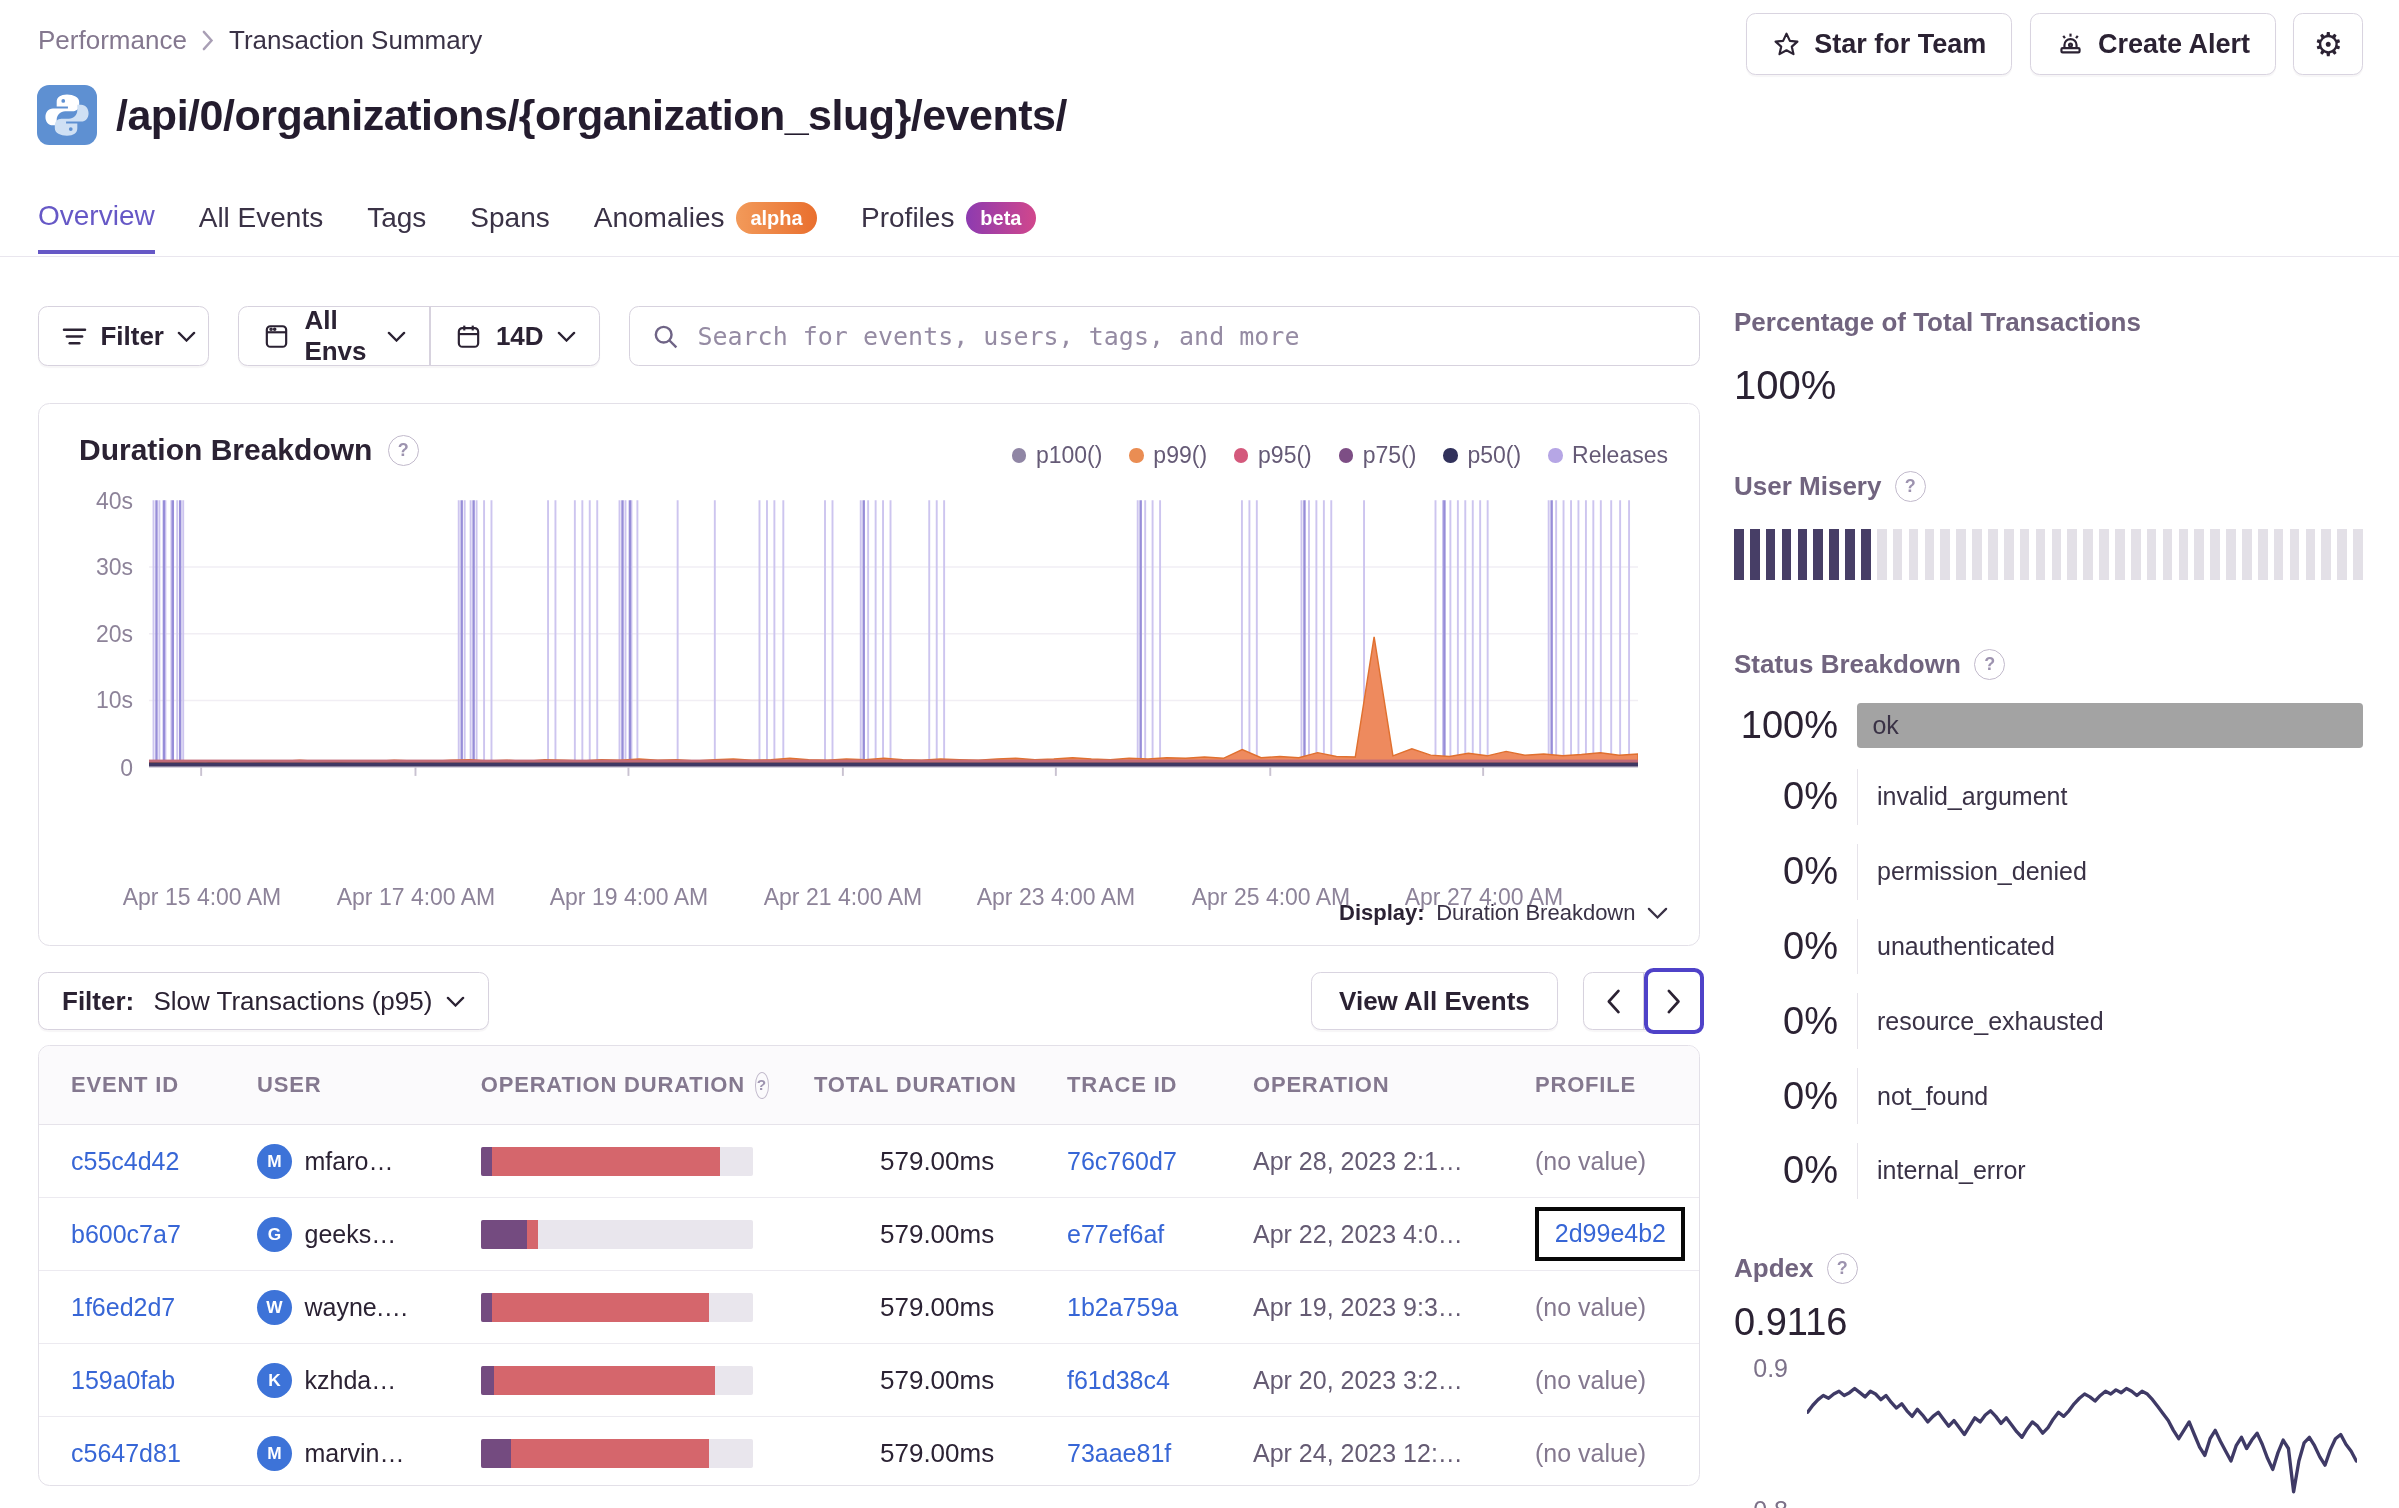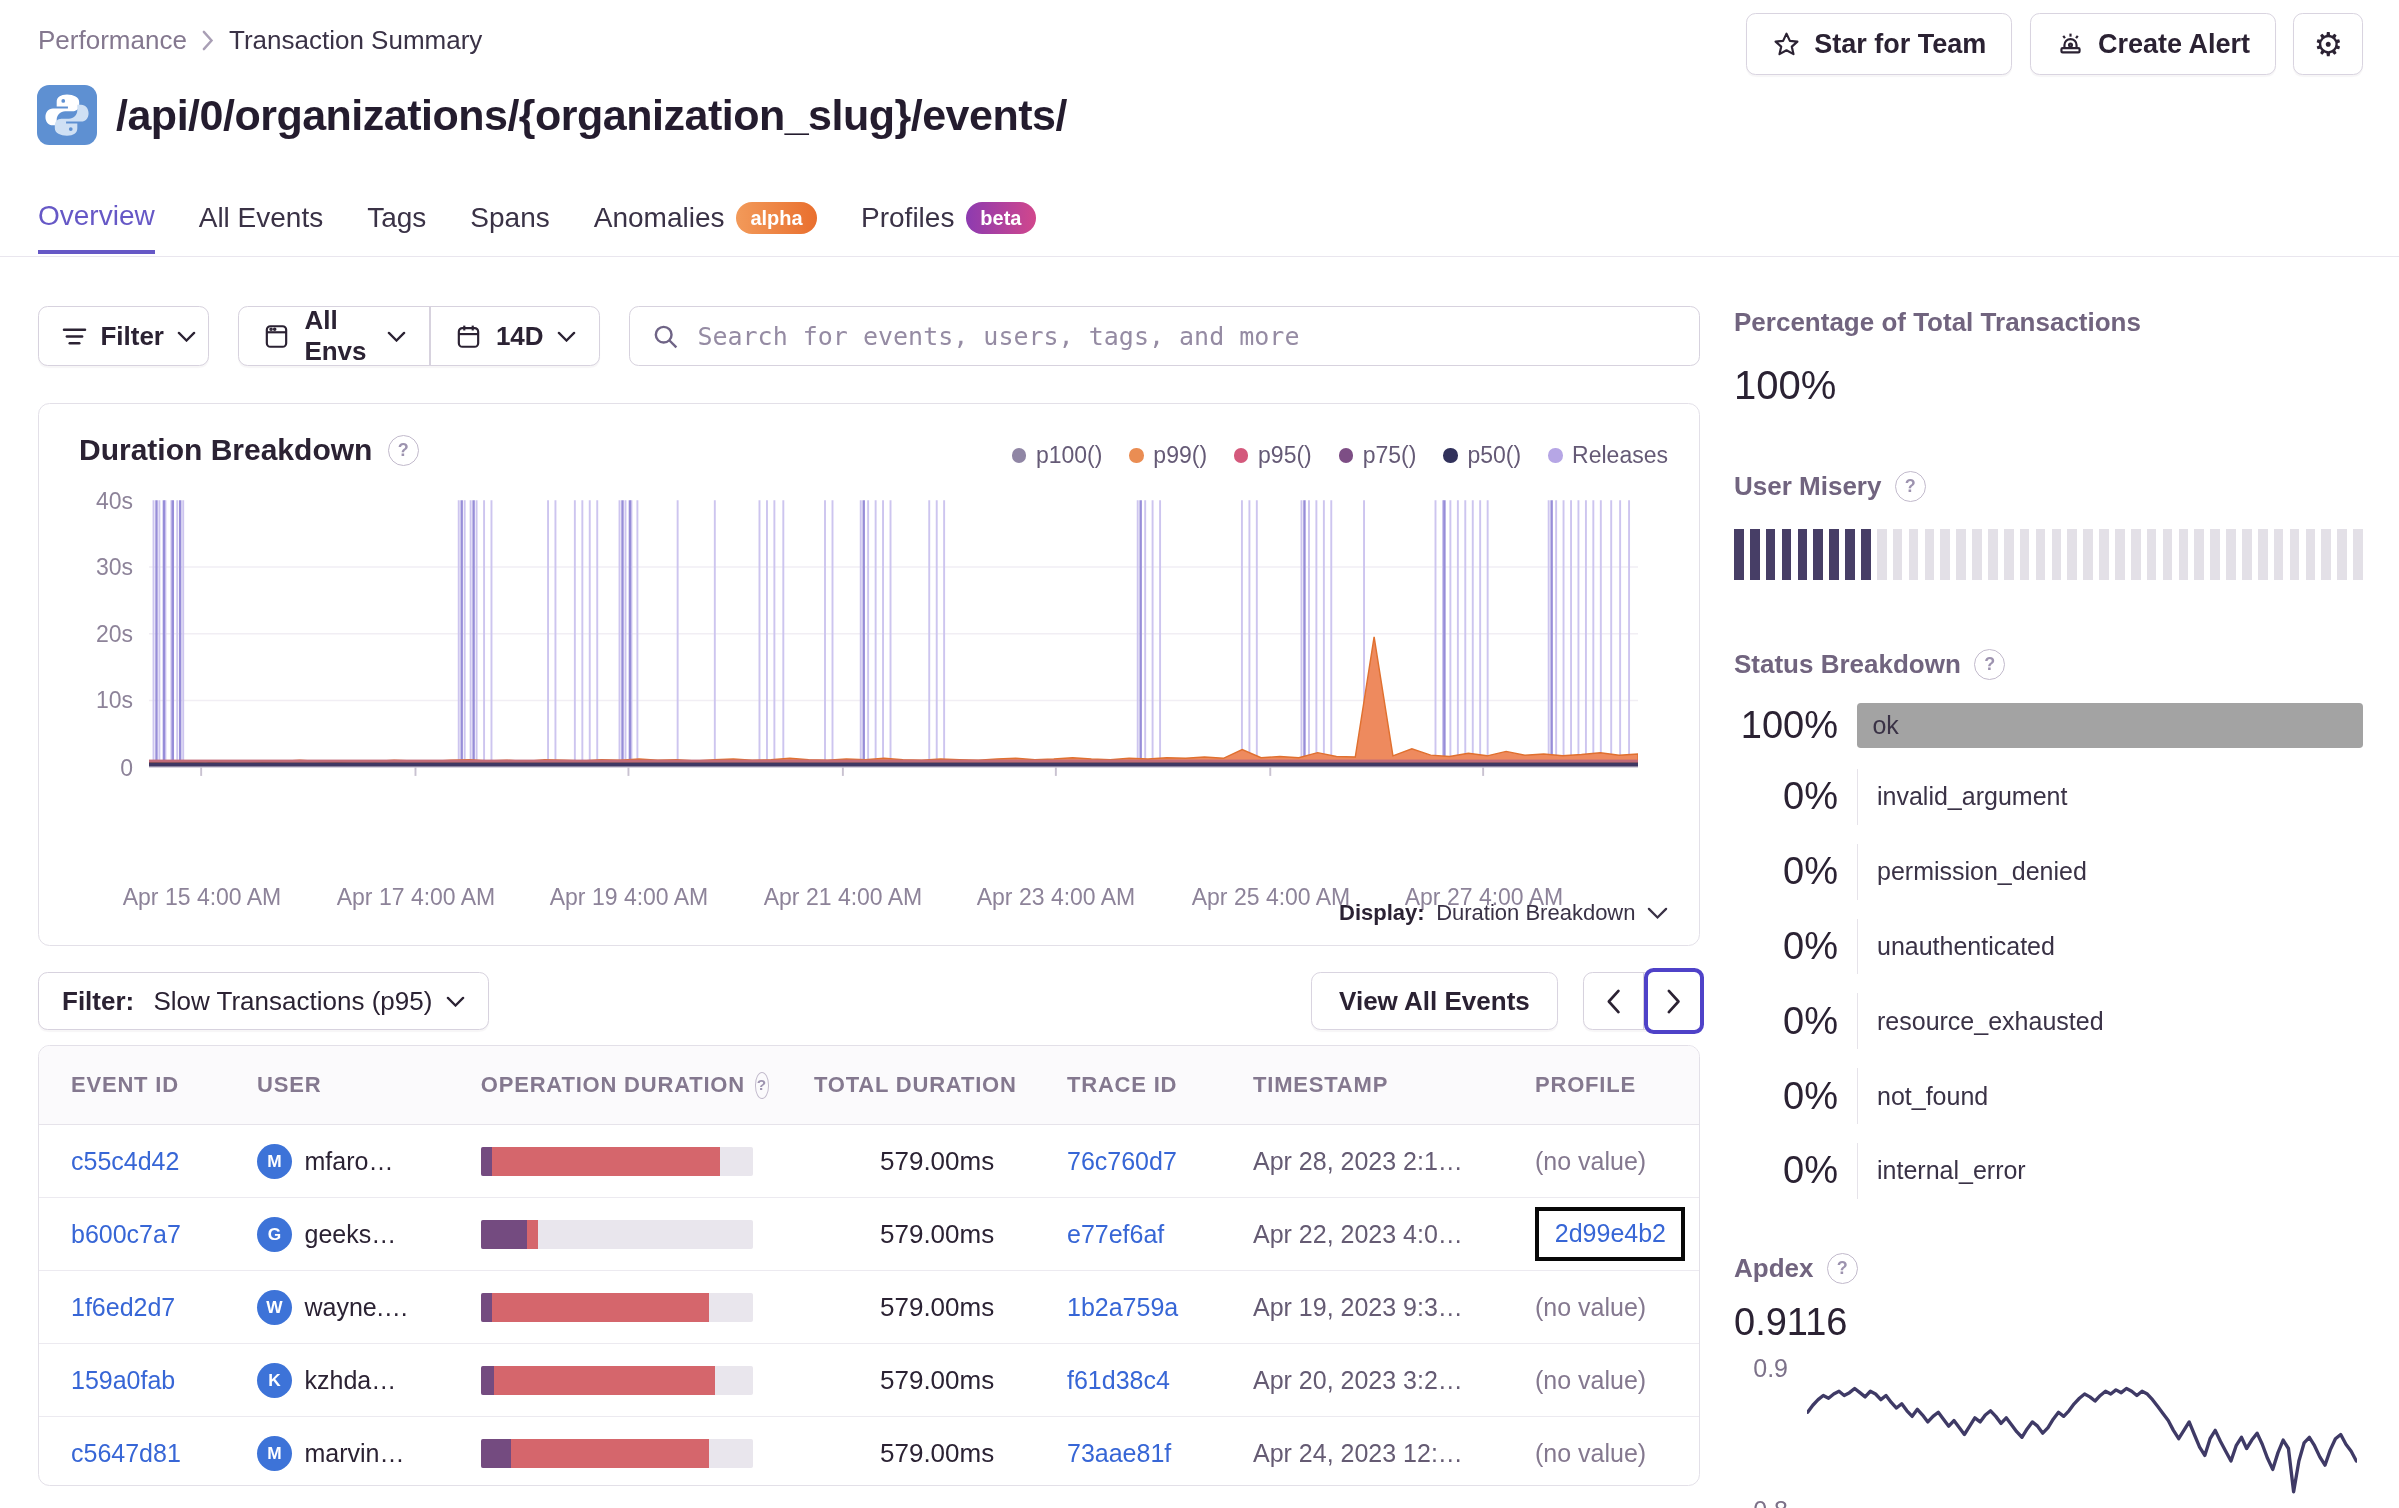--- a/index.html
+++ b/index.html
@@ -449,21 +449,21 @@
   <section class="table-panel">
     <div class="trow thead">
       <div class="th pad1">EVENT ID</div>
       <div class="th pad2">USER</div>
       <div class="th pad3">
         <span>OPERATION DURATION</span>
           <span class="qicon" style="width:27px;height:27px;font-size:15.4px;">?</span>
       </div>
       <div class="th pad4h">TOTAL DURATION</div>
       <div class="th pad5">TRACE ID</div>
-      <div class="th pad6">TIMESTAMP</div>
+      <div class="th pad6">OPERATION</div>
       <div class="th pad7">PROFILE</div>
     </div>
 
     <div class="trow tbody-row">
       <div class="cell pad1"><a class="link">c55c4d42</a></div>
       <div class="cell pad2 user-cell">
           <span class="avatar">M</span>
           <span>mfaro…</span>
         </div>
       <div class="cell pad3">

